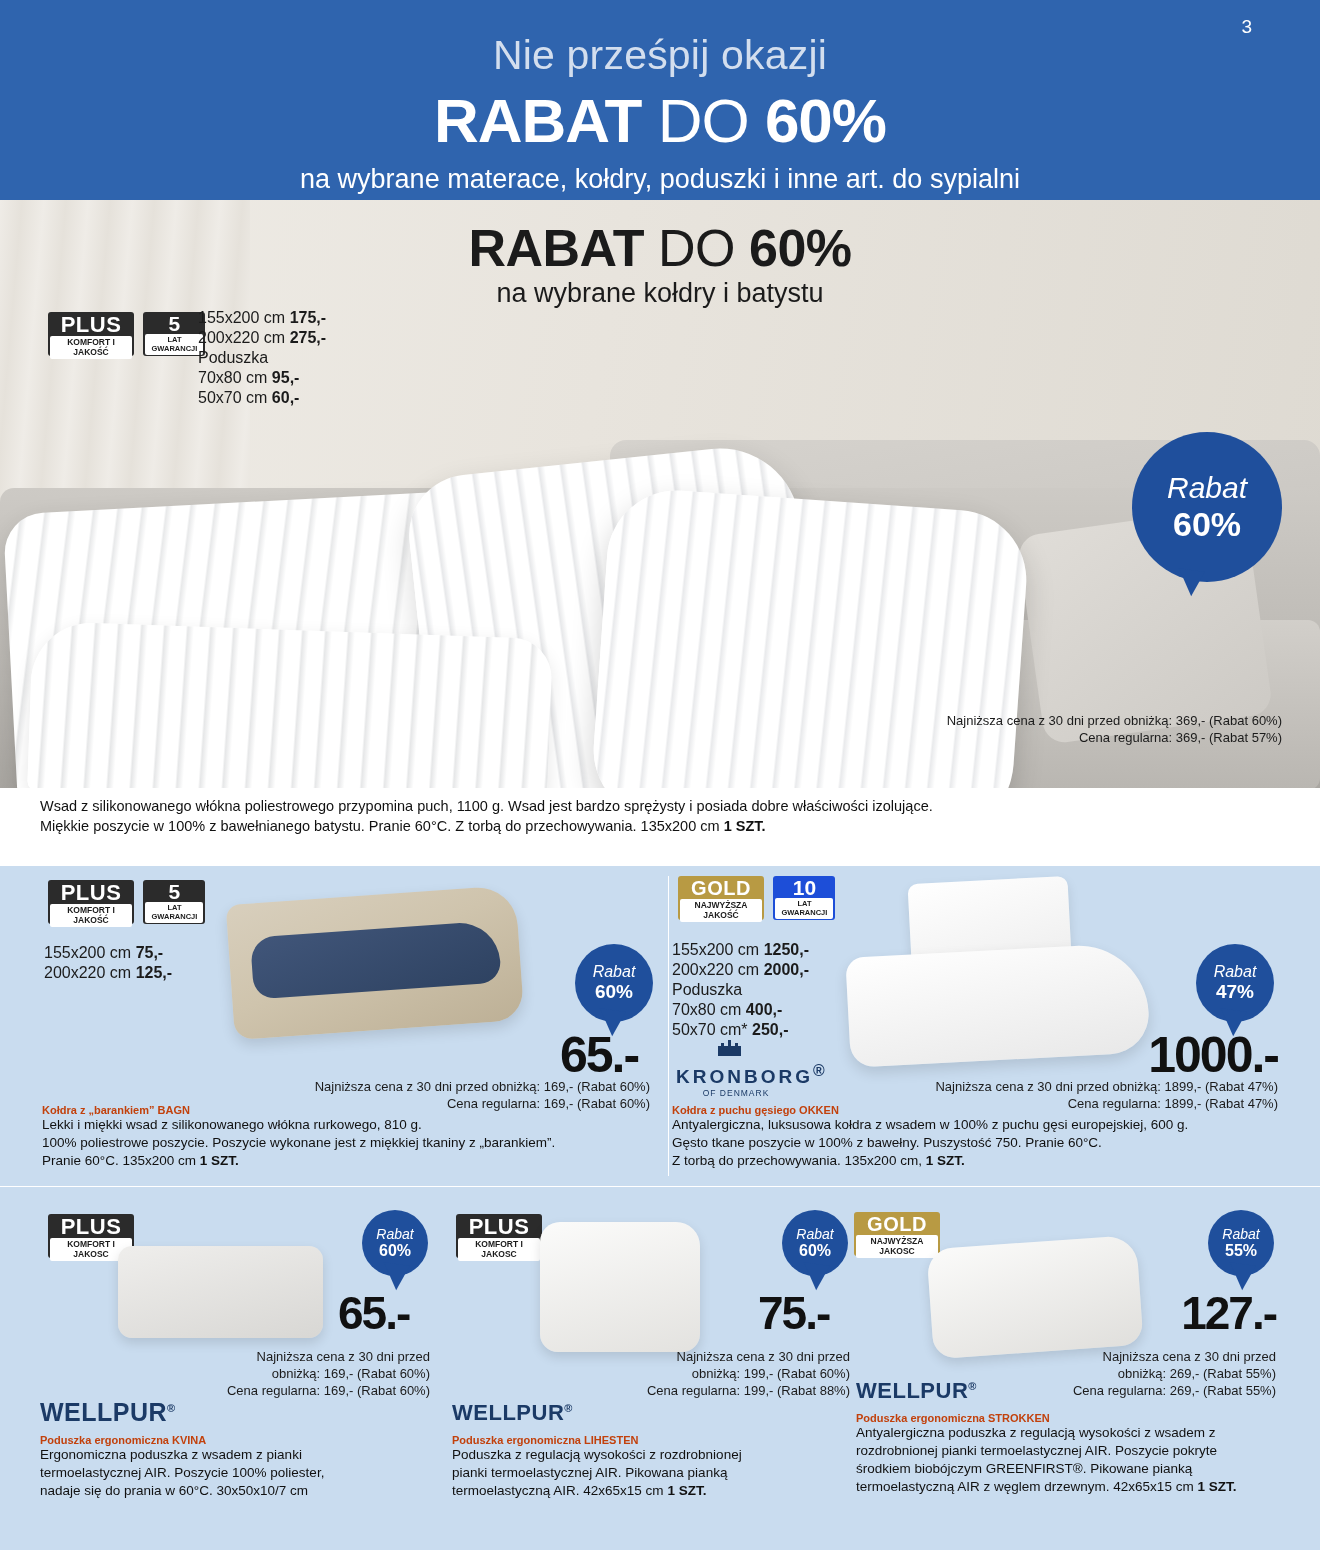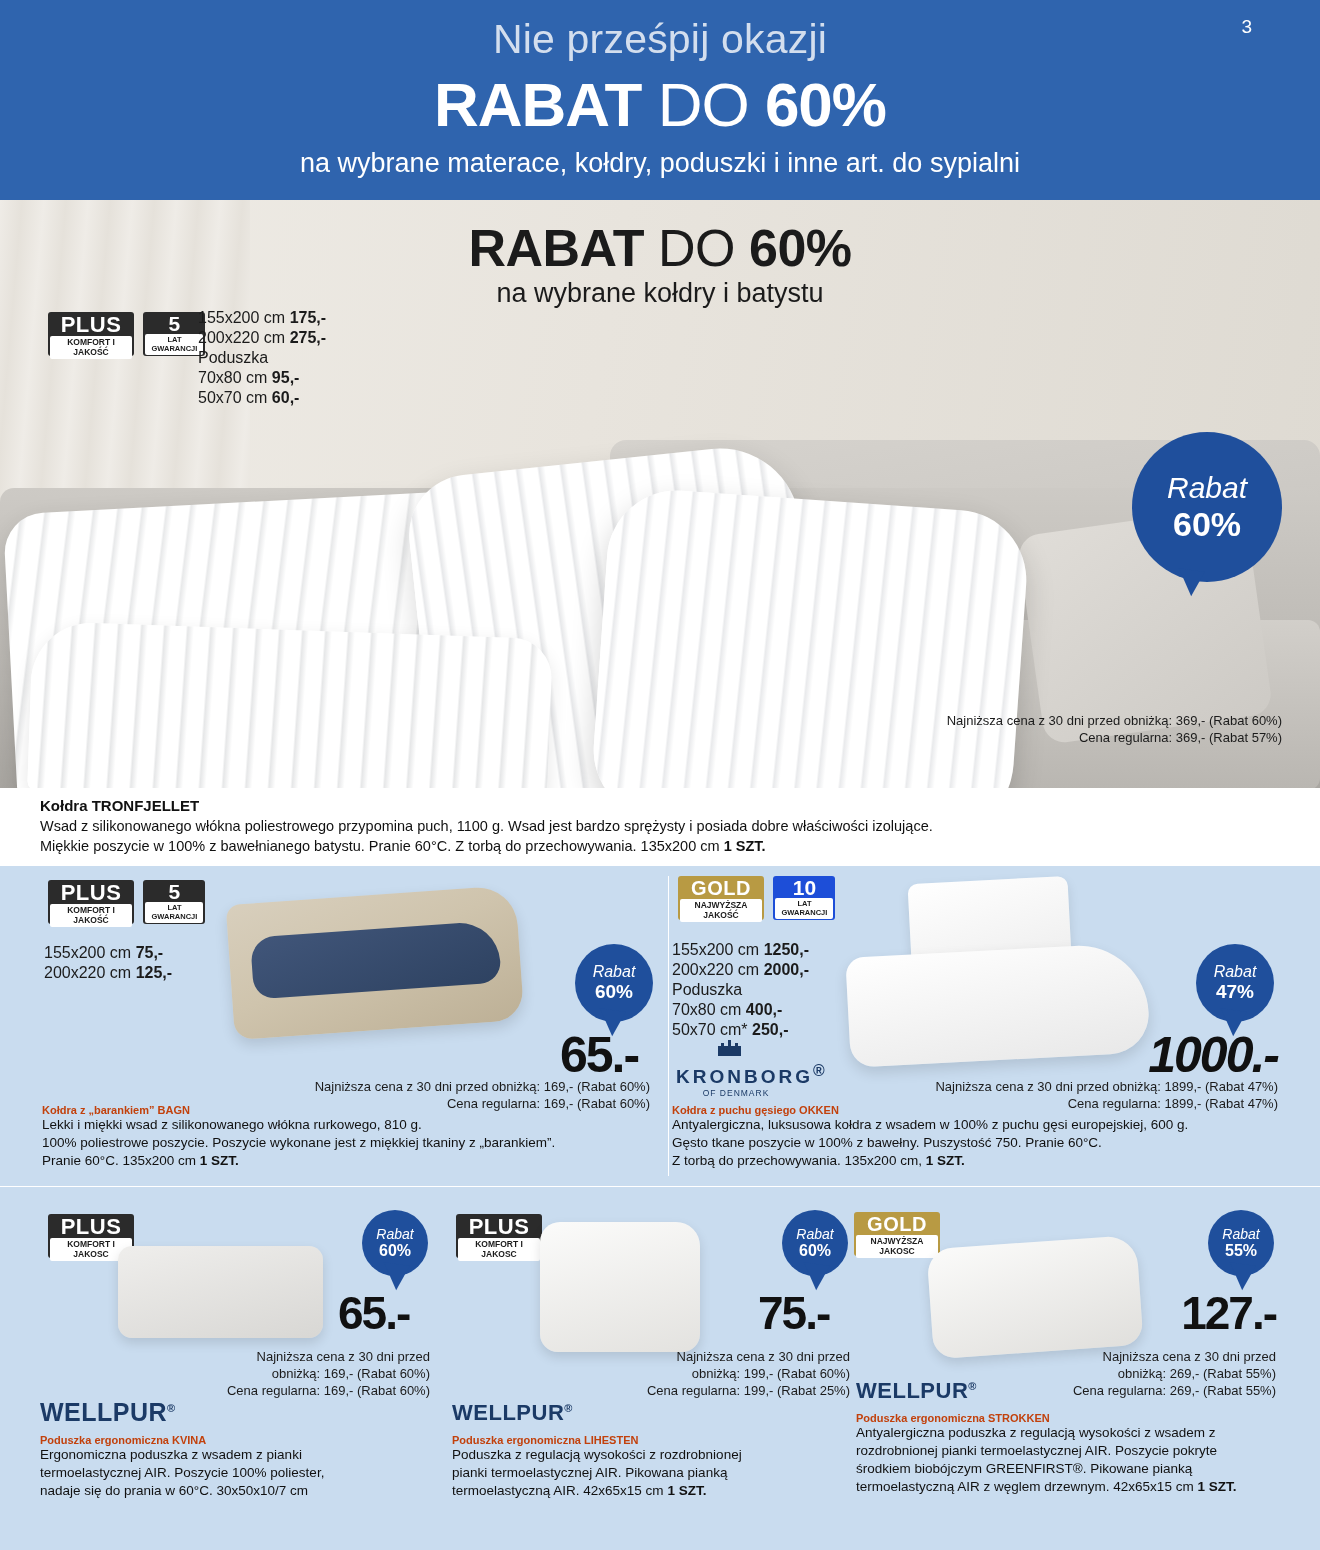--- a/index.html
+++ b/index.html
@@ -17,21 +17,21 @@
     background: #2f64ae;
     color: #ffffff;
     text-align: center;
   }
   .page-num {
     position: absolute; right: 68px; top: 16px;
     font-size: 19px; color: #ffffff; font-weight: 400;
   }
   .banner-line1 {
     font-size: 41px; font-weight: 300; color: #d3deee;
-    padding-top: 16px; letter-spacing: .2px;
+    padding-top: 32px; letter-spacing: .2px;
   }
   .banner-line2 {
     font-size: 62px; font-weight: 700; margin-top: 6px; letter-spacing: -1px;
   }
   .banner-line2 .light { font-weight: 300; }
   .banner-line3 { font-size: 27px; font-weight: 400; margin-top: 8px; }
 
   
   .hero {
     position: absolute; left: 0; top: 200px; width: 1320px; height: 588px;
@@ -246,21 +246,20 @@
   </div>
 
 
   <div class="legal" style="position:absolute;right:38px;top:512px;width:640px;">
     <div>Najniższa cena z 30 dni przed obniżką: 369,- (Rabat 60%)</div>
     <div>Cena regularna: 369,- (Rabat 57%)</div>
   </div>
 </div>
 
 <div class="hero-desc">
-  <div class="t">Kołdra TRONFJELLET</div>
   <div>Wsad z silikonowanego włókna poliestrowego przypomina puch, 1100 g. Wsad jest bardzo sprężysty i posiada dobre właściwości izolujące.</div>
   <div>
     <span>Miękkie poszycie w 100% z bawełnianego batystu. Pranie 60°C. Z torbą do przechowywania. 135x200 cm</span>
     <b>1 SZT.</b>
   </div>
 </div>
 
 <div class="mid"></div>
 <div class="mid-divider"></div>
 
@@ -336,21 +335,21 @@
             background:linear-gradient(165deg,#ffffff,#ececec);border-radius:10px;
             transform:rotate(-3deg);box-shadow:0 5px 12px rgba(0,0,0,.10);"></div>
 <div style="position:absolute;left:848px;top:950px;width:300px;height:110px;
             background:linear-gradient(170deg,#ffffff,#e8e8e8);
             border-radius:18px 70px 40px 24px;transform:rotate(-3deg);
             box-shadow:0 6px 14px rgba(0,0,0,.12);"></div>
 <div class="bubble" style="position:absolute;left:1196px;top:944px;width:78px;height:78px;">
   <div class="r-word" style="font-size:16px;">Rabat</div>
   <div class="r-pct" style="font-size:19px;">47%</div>
 </div>
-<div class="bigprice" style="position:absolute;right:42px;top:1030px;font-size:50px;font-style:italic;">1000.-</div>
+<div class="bigprice" style="position:absolute;right:42px;top:1030px;font-size:50px;">1000.-</div>
 <div class="legal" style="position:absolute;right:42px;top:1078px;width:520px;">
   <div>Najniższa cena z 30 dni przed obniżką: 1899,- (Rabat 47%)</div>
   <div>Cena regularna: 1899,- (Rabat 47%)</div>
 </div>
 <div style="position:absolute;left:672px;top:1104px;width:600px;">
   <div class="prod-title">Kołdra z puchu gęsiego OKKEN</div>
   <div class="prod-desc">Antyalergiczna, luksusowa kołdra z wsadem w 100% z puchu gęsi europejskiej, 600 g.</div>
   <div class="prod-desc">Gęsto tkane poszycie w 100% z bawełny. Puszystość 750. Pranie 60°C.</div>
   <div class="prod-desc">
     <span>Z torbą do przechowywania. 135x200 cm,</span>
@@ -400,21 +399,21 @@
             background:linear-gradient(165deg,#fbfbfa,#e3e2df);border-radius:20px 24px 18px 18px;
             box-shadow:0 5px 12px rgba(0,0,0,.12);"></div>
 <div class="bubble" style="position:absolute;left:782px;top:1210px;width:66px;height:66px;">
   <div class="r-word" style="font-size:14px;">Rabat</div>
   <div class="r-pct" style="font-size:16px;">60%</div>
 </div>
 <div class="bigprice" style="position:absolute;left:758px;top:1290px;font-size:46px;">75.-</div>
 <div class="legal" style="position:absolute;left:550px;top:1348px;width:300px;">
   <div>Najniższa cena z 30 dni przed</div>
   <div>obniżką: 199,- (Rabat 60%)</div>
-  <div>Cena regularna: 199,- (Rabat 25%)</div>
+  <div>Cena regularna: 199,- (Rabat 88%)</div>
 </div>
 <div class="wellpur" style="position:absolute;left:452px;top:1400px;font-size:22px;">
   <span>WELLPUR</span><sup>®</sup>
 </div>
 <div style="position:absolute;left:452px;top:1434px;width:400px;">
   <div class="prod-title">Poduszka ergonomiczna LIHESTEN</div>
   <div class="prod-desc">Poduszka z regulacją wysokości z rozdrobnionej</div>
   <div class="prod-desc">pianki termoelastycznej AIR. Pikowana pianką</div>
   <div class="prod-desc">
     <span>termoelastyczną AIR. 42x65x15 cm</span>

